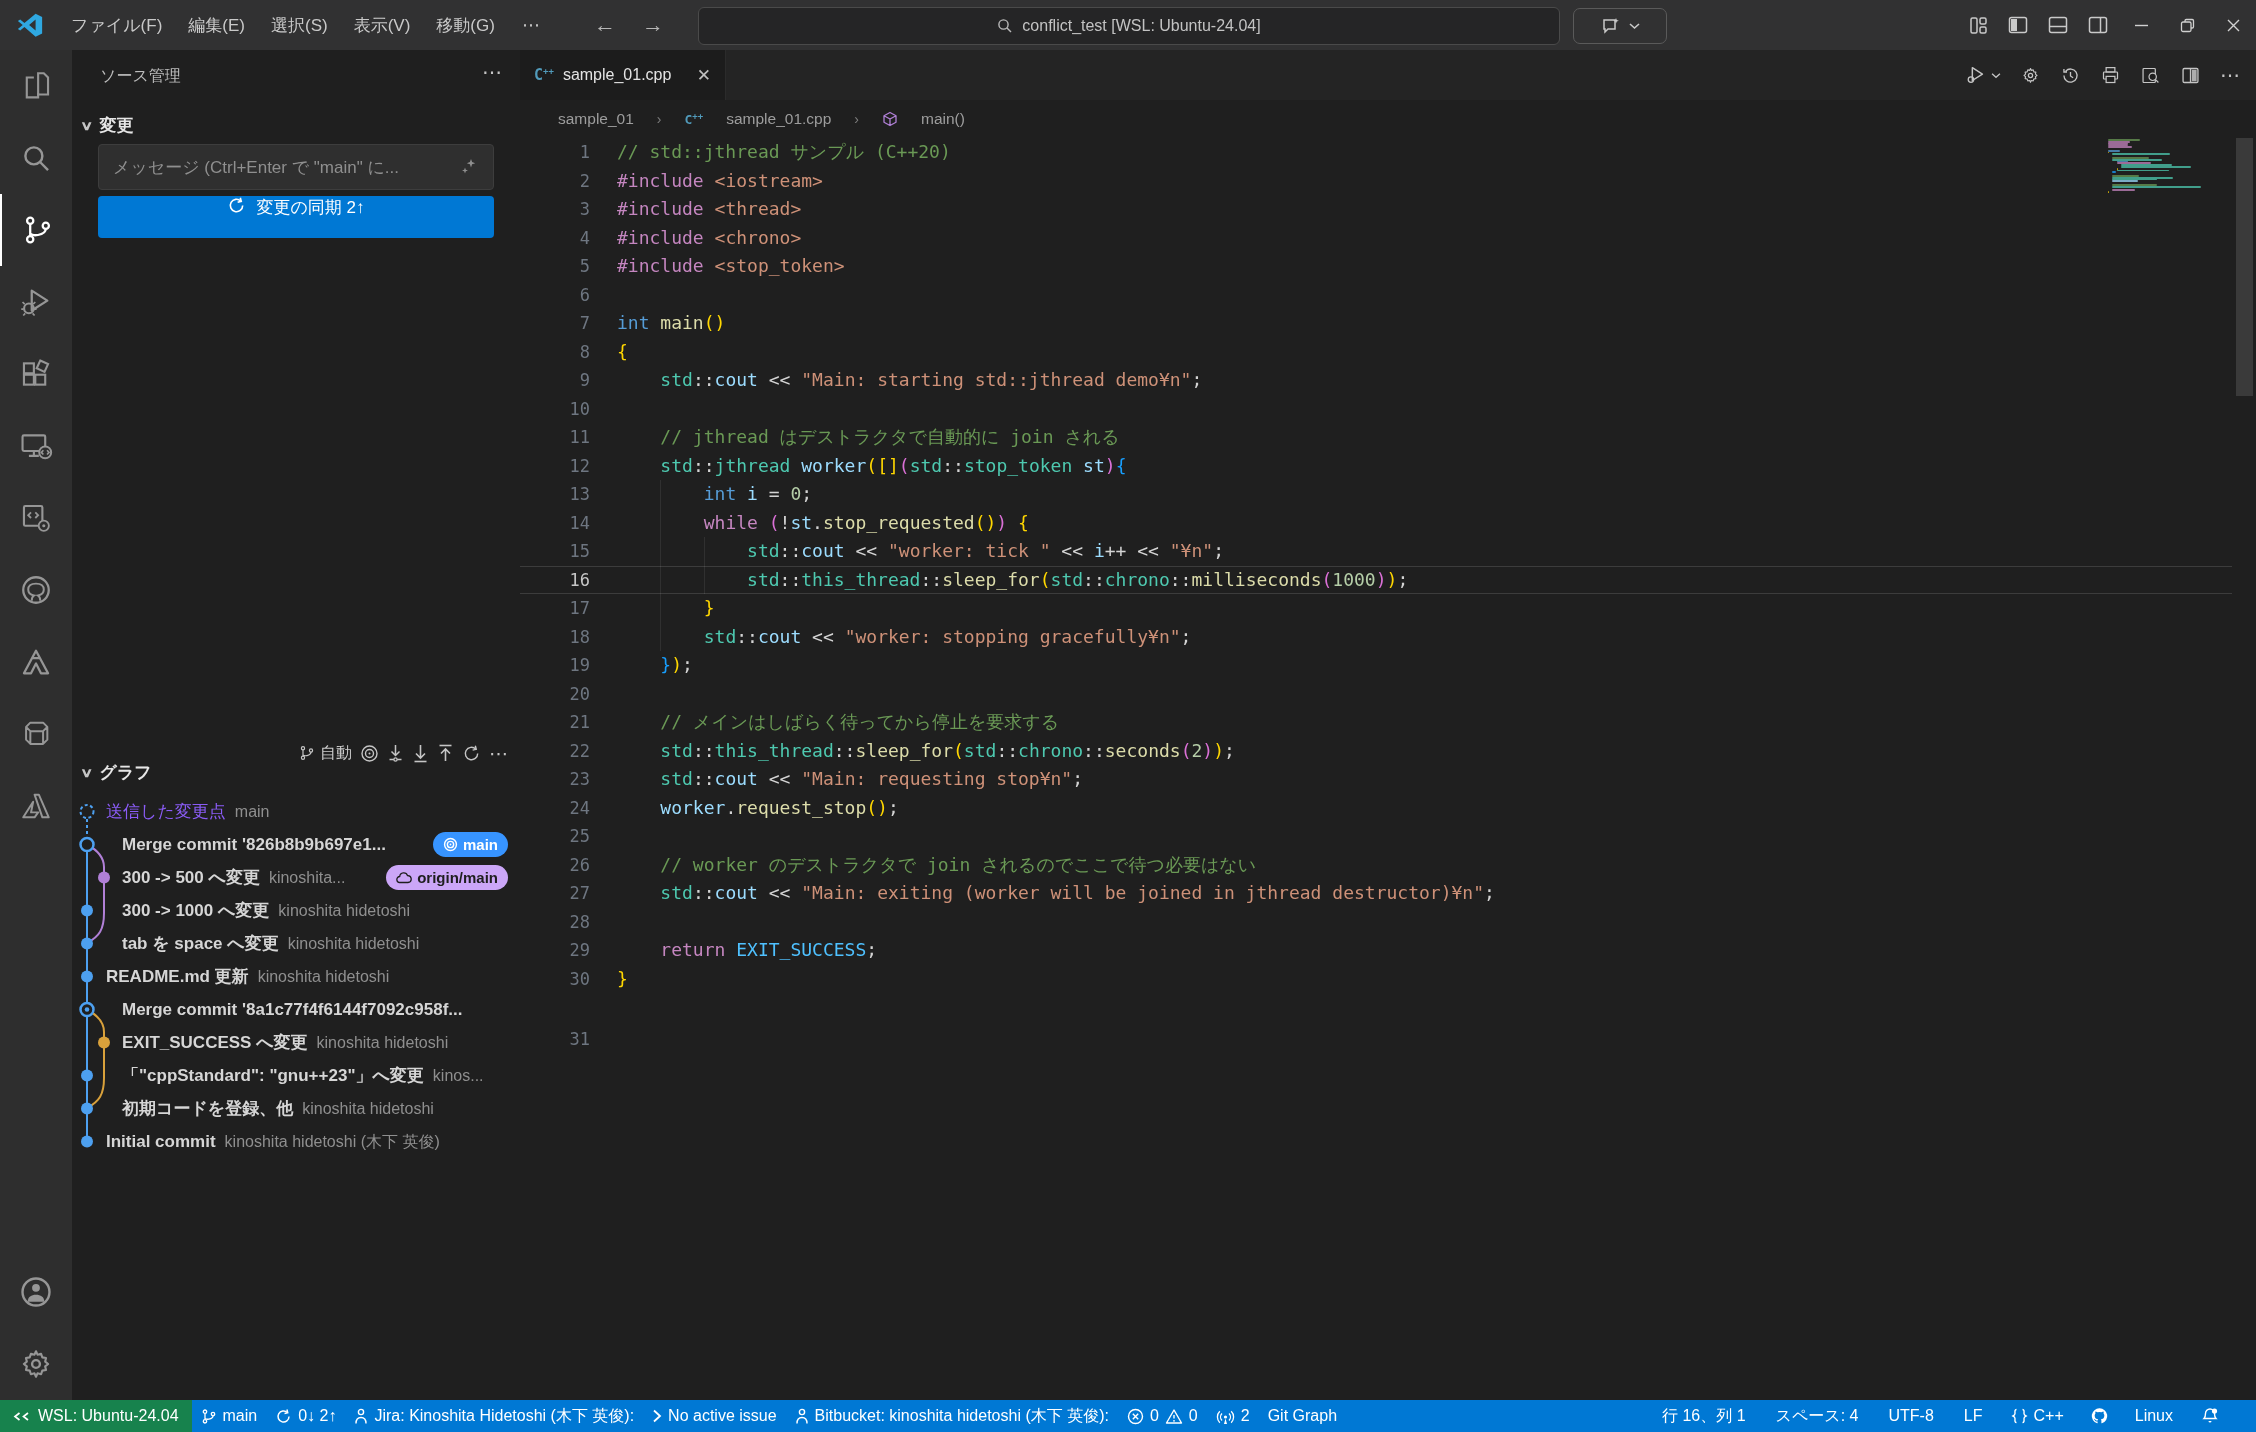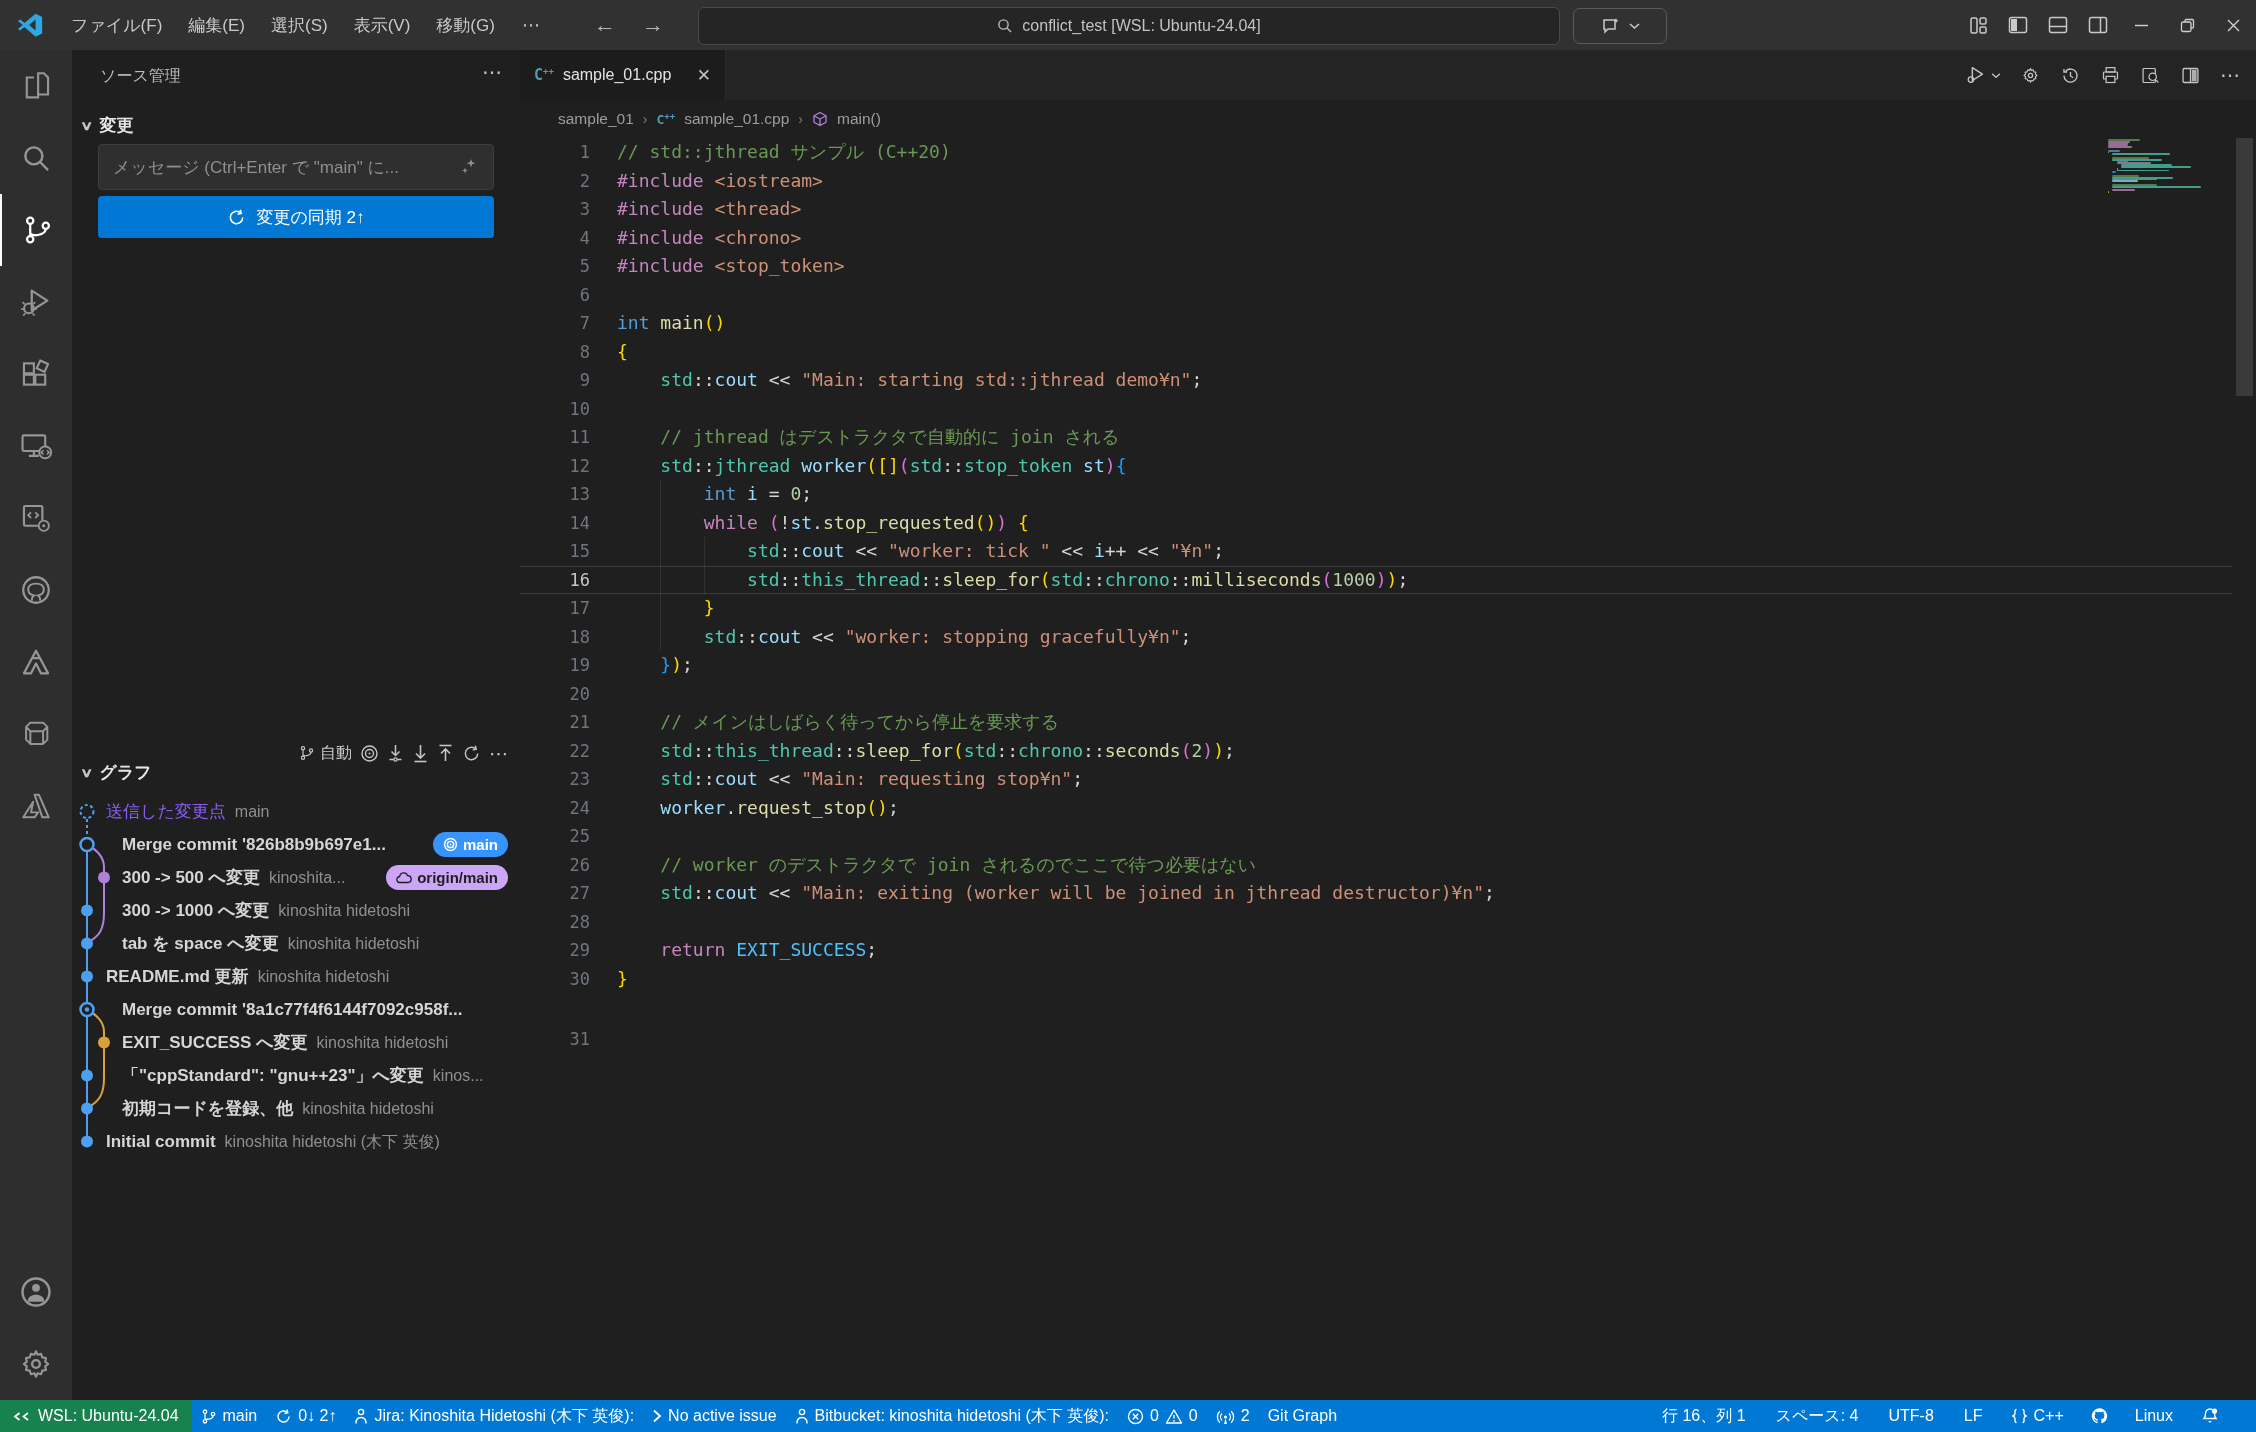--- a/index.html
+++ b/index.html
@@ -28,21 +28,21 @@
   
   .sidebar{position:absolute;left:72px;top:0;width:448px;height:100%;background:#1f1f1f;border-right:1px solid #171717}
   .sb-header{position:absolute;top:10px;left:28px;right:16px;height:32px;display:flex;align-items:center;font-size:16px;color:#bdbdbd}
   .sb-more{position:absolute;right:18px;top:10px;font-size:20px;color:#c5c5c5}
   .sec-head{position:absolute;left:10px;height:30px;display:flex;align-items:center;gap:8px;font-size:17px;font-weight:bold;color:#e6e6e6}
   .chev{color:#c5c5c5;font-size:13px;transform:scaleX(1.4)}
   .msg-input{position:absolute;left:26px;right:26px;top:94px;height:44px;background:#2f2f2f;border:1px solid #3d3d3d;border-radius:4px;
              display:flex;align-items:center;padding:0 14px;font-size:17px;color:#8f8f8f}
   .msg-input .ph{flex:1;white-space:nowrap;overflow:hidden}
   .sync-btn{position:absolute;left:26px;right:26px;top:146px;height:42px;background:#0078d4;border-radius:4px;color:#ffffff;
-            display:flex;align-items:center;justify-content:center;gap:10px;font-size:17px}
+            display:flex;align-items:flex-start;justify-content:center;gap:10px;font-size:17px}
   .graph-head{position:absolute;top:705px;left:10px;height:34px;display:flex;align-items:center;gap:8px;font-size:17px;font-weight:bold;color:#e6e6e6}
   .graph-tools{position:absolute;top:686px;right:12px;height:34px;display:flex;align-items:center;gap:8px;color:#c5c5c5}
   .graph-tools .auto{display:flex;align-items:center;gap:5px;font-size:16px;font-weight:normal;color:#cccccc}
   .commits{position:absolute;top:745px;left:0;right:0;height:370px;}
   .commit-row{position:absolute;left:0;right:0;height:33px;line-height:33px;white-space:nowrap;overflow:hidden}
   .commit-row .lbl{font-size:17px;color:#d6d6d6;font-weight:600}
   .commit-row .auth{font-size:16px;color:#8f8f8f;margin-left:9px;font-weight:400}
   .pill{position:absolute;right:12px;top:4px;height:25px;border-radius:13px;display:flex;align-items:center;gap:5px;
         padding:0 10px;font-size:15px;font-weight:bold;line-height:25px}
   .pill.head{background:#3794ff;color:#ffffff}
@@ -51,21 +51,21 @@
   .editor{position:absolute;left:520px;top:0;right:0;height:100%;background:#1f1f1f}
   .tabbar{position:absolute;top:0;left:0;right:0;height:50px;background:#242424}
   .tab{position:absolute;left:0;top:0;width:206px;height:50px;background:#1c1c1c;border-right:1px solid #2b2b2b;
        display:flex;align-items:center;gap:9px;padding:0 14px;box-sizing:border-box}
   .tab .tname{font-size:16px;color:#e4e4e4}
   .tab .tclose{margin-left:auto;color:#c0c0c0;font-size:17px}
   .cppicon{color:#519aba;font-weight:bold;font-size:15px;font-family:"DejaVu Sans Mono",monospace}
   .cppicon sup{font-size:9px}
   .ed-actions{position:absolute;right:16px;top:0;height:50px;display:flex;align-items:center;gap:19px;color:#c5c5c5}
   .breadcrumbs{position:absolute;top:50px;left:0;right:0;height:38px;display:flex;align-items:center;padding-left:38px;
-               font-size:15.5px;color:#9d9d9d;gap:9px}
+               font-size:15.5px;color:#9d9d9d;gap:23px}
   .bc-sep{font-size:14px;color:#7e7e7e}
   .code{position:absolute;top:88px;left:0;right:0;bottom:0;font-family:"DejaVu Sans Mono",monospace;font-size:18px}
   .cl{position:absolute;left:0;right:0;height:28.5px;line-height:28.5px}
   .ln{position:absolute;left:0;width:70px;text-align:right;color:#6e7681;font-size:17px}
   .ln.cur{color:#c6c6c6}
   .lc{position:absolute;left:97px;white-space:pre}
   .tk-cmt{color:#6a9955}.tk-kw{color:#c586c0}.tk-kwb{color:#569cd6}.tk-ns{color:#4ec9b0}
   .tk-var{color:#9cdcfe}.tk-fn{color:#dcdcaa}.tk-str{color:#ce9178}.tk-num{color:#b5cea8}
   .tk-op{color:#d4d4d4}.tk-b1{color:#ffd700}.tk-b2{color:#da70d6}.tk-b3{color:#179fff}
   .tk-cst{color:#4fc1ff}.tk-pl{color:#d4d4d4}

